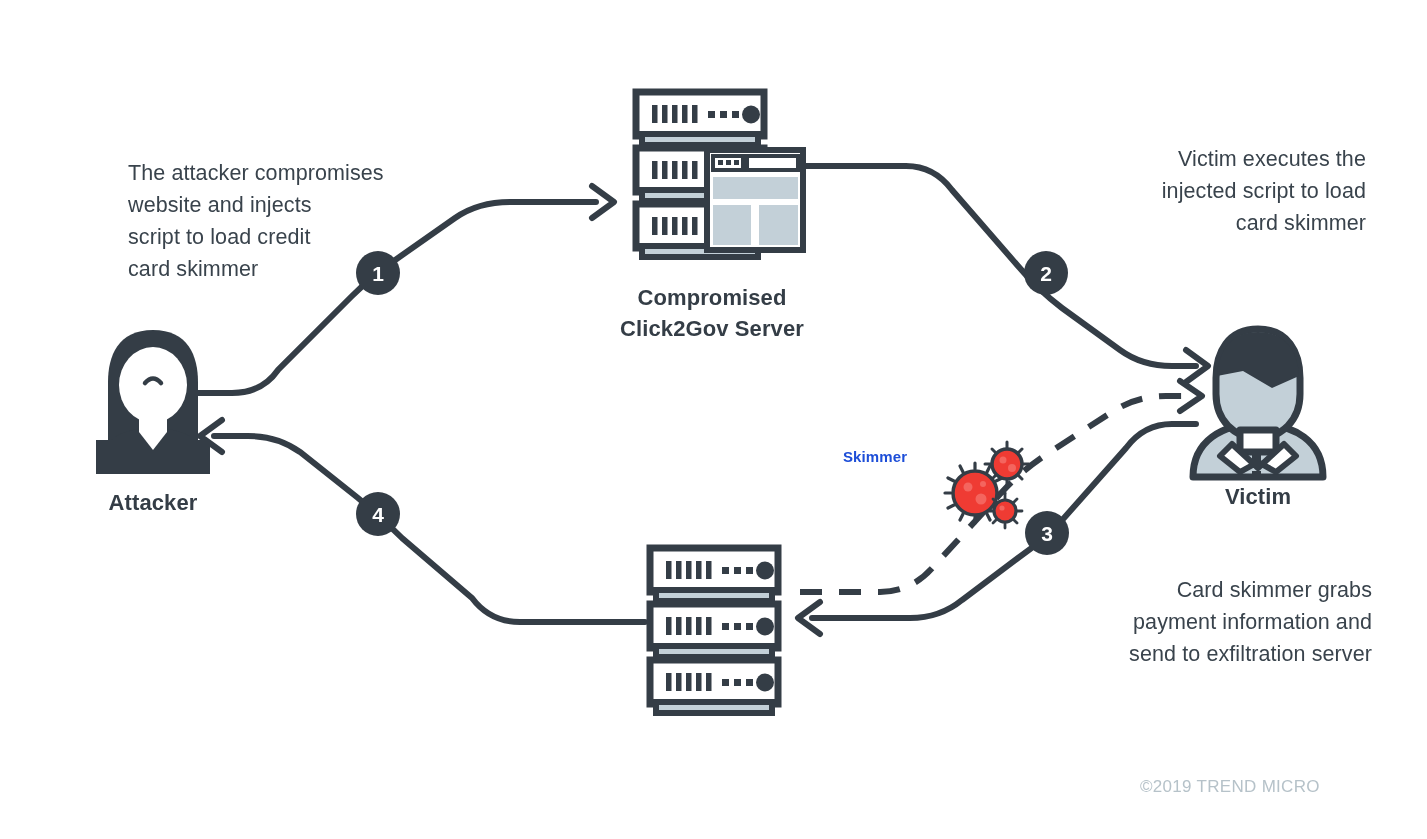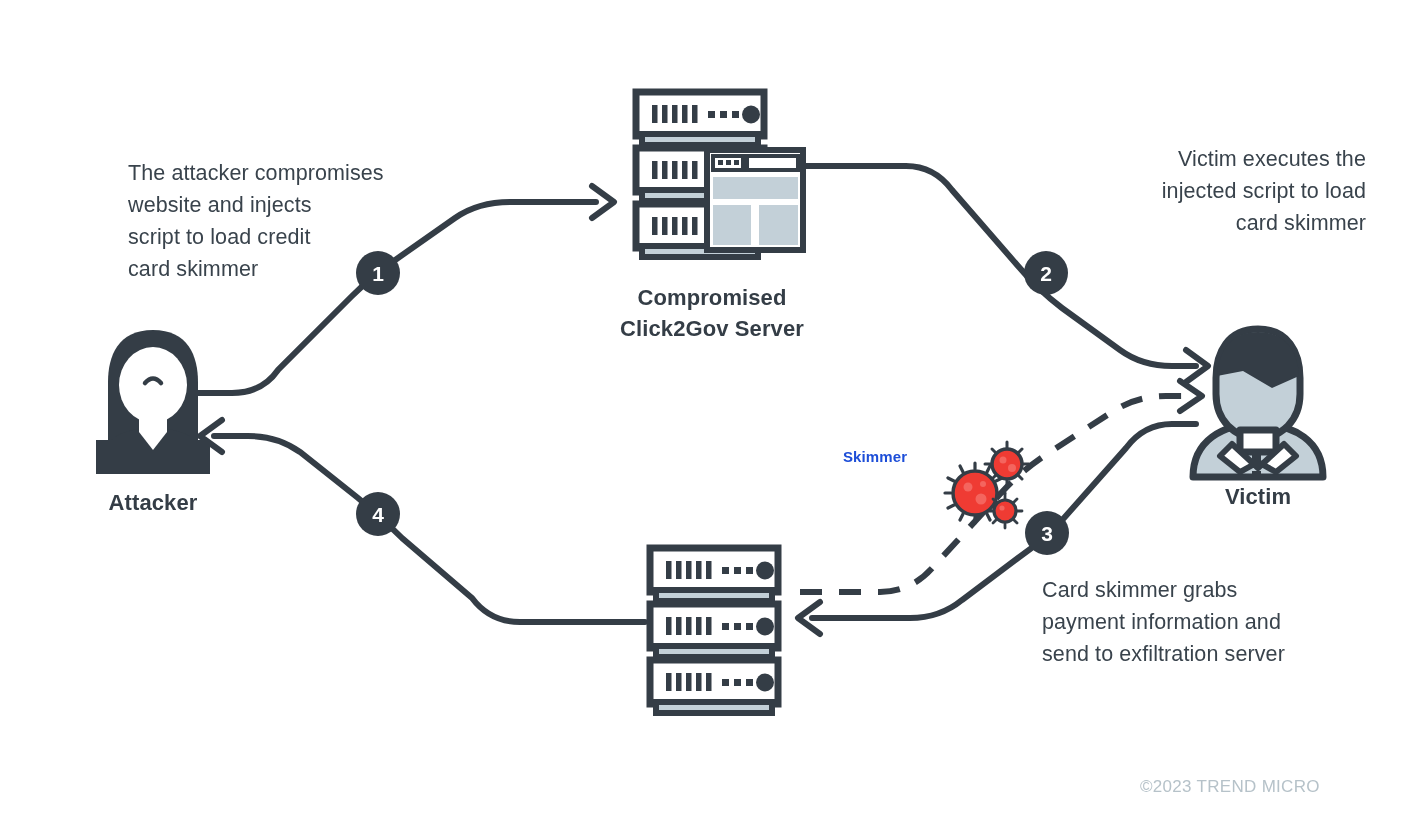--- a/index.html
+++ b/index.html
@@ -252,30 +252,30 @@
 
   <div class="desc-text" style="left:128px; top:157px; width:340px;">The attacker compromises
 website and injects
 script to load credit
 card skimmer</div>
 
   <div class="desc-text" style="left:1036px; top:143px; width:330px;text-align:right;">Victim executes the
 injected script to load
 card skimmer</div>
 
-  <div class="desc-text" style="left:1042px; top:574px; width:330px;">Card skimmer grabs
+  <div class="desc-text" style="left:1042px; top:574px; width:330px;text-align:right;">Card skimmer grabs
 payment information and
 send to exfiltration server</div>
 
 
   <div class="node-label" style="left:53px; top:487px; width:200px;">Attacker</div>
 
   <div class="node-label" style="left:552px; top:256px; width:320px;margin-top:26px;">Compromised
 Click2Gov Server</div>
 
   <div class="node-label" style="left:1158px; top:481px; width:200px;">Victim</div>
 
 
   <div class="skimmer-label" style="left:843px; top:448px;">Skimmer</div>
 
-  <div class="copyright" style="left:1140px; top:777px;">©2023 TREND MICRO</div>
+  <div class="copyright" style="left:1140px; top:777px;">©2019 TREND MICRO</div>
 
 </div>
 
 </body></html>

